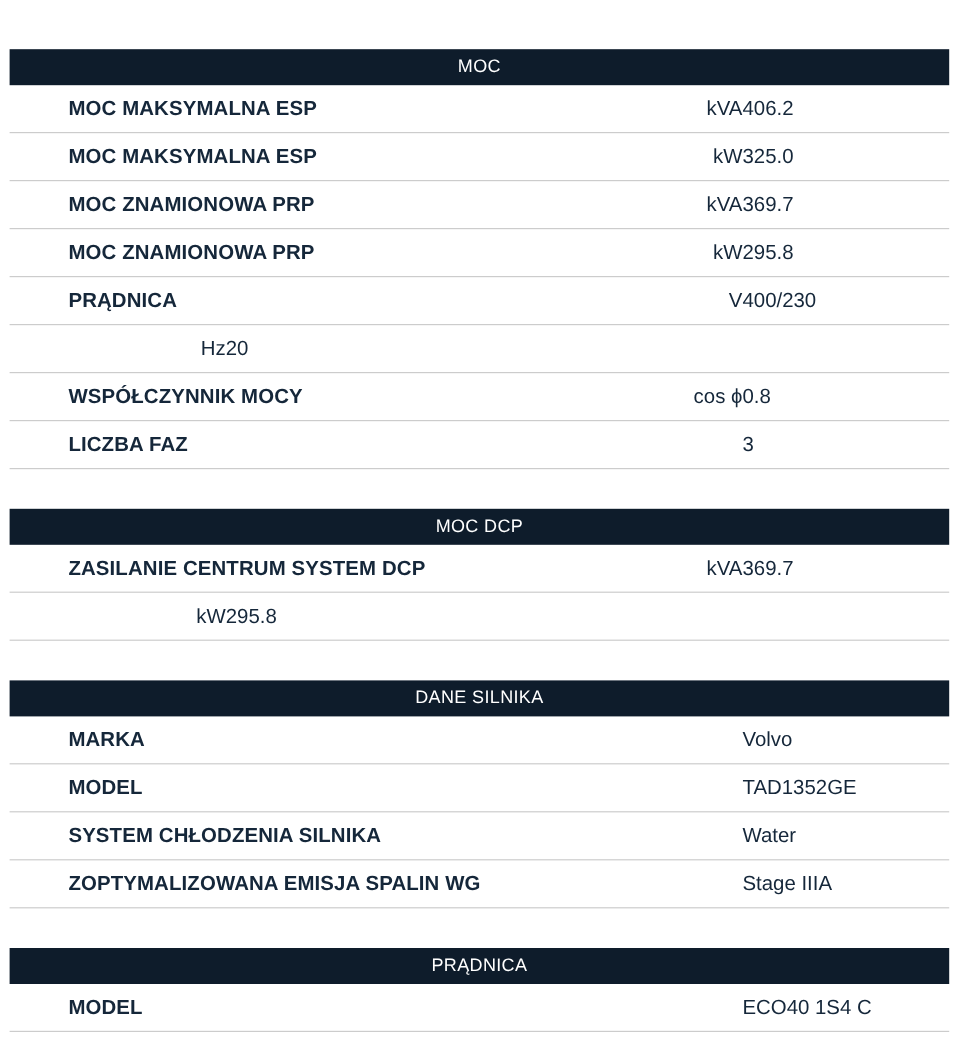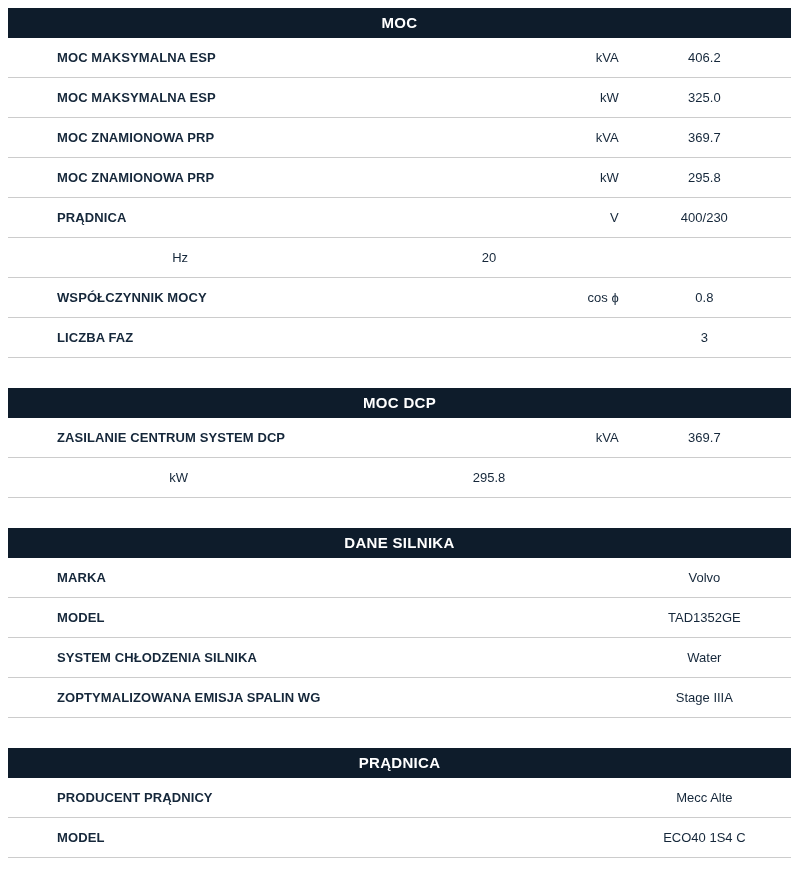--- a/index.html
+++ b/index.html
@@ -21,47 +21,48 @@
   .spec-section:last-child {
     margin-bottom: 0;
   }
   .section-header {
     background: var(--header-bg, #0e1c2b);
     color: var(--header-text, #ffffff);
     height: 30px;
     line-height: 30px;
     text-align: center;
     font-size: 15px;
-    font-weight: 700;
+    font-weight: 400;
     letter-spacing: 0.3px;
+    margin-top: 33px;
   }
   .spec-row {
     display: flex;
     align-items: center;
     height: 39px;
     border-bottom: 1px solid var(--divider, #cccccc);
     color: var(--row-text, #15273a);
-    font-size: 13px;
+    font-size: 17px;
   }
   .cell.label {
     flex: 0 0 55%;
     box-sizing: border-box;
     padding-left: 49px;
     font-weight: 700;
     letter-spacing: 0.1px;
     white-space: nowrap;
   }
   .cell.unit {
     flex: 0 0 23%;
     text-align: right;
     font-weight: 400;
   }
   .cell.value {
     flex: 1 1 auto;
-    text-align: center;
+    text-align: left;
     font-weight: 400;
     padding-right: 1px;
   }
 </style>
 </head>
 <body>
 
 <div class="page">
   <div>
       <section class="spec-section">
@@ -137,24 +138,19 @@
         </div>
         <div class="spec-row">
           <span class="cell label">ZOPTYMALIZOWANA EMISJA SPALIN WG</span>
           <span class="cell unit"></span>
           <span class="cell value">Stage IIIA</span>
         </div>
       </section>
       <section class="spec-section">
         <div class="section-header">PRĄDNICA</div>
         <div class="spec-row">
-          <span class="cell label">PRODUCENT PRĄDNICY</span>
-          <span class="cell unit"></span>
-          <span class="cell value">Mecc Alte</span>
-        </div>
-        <div class="spec-row">
           <span class="cell label">MODEL</span>
           <span class="cell unit"></span>
           <span class="cell value">ECO40 1S4 C</span>
         </div>
       </section>
     </div>
 </div>
 
 </body></html>

